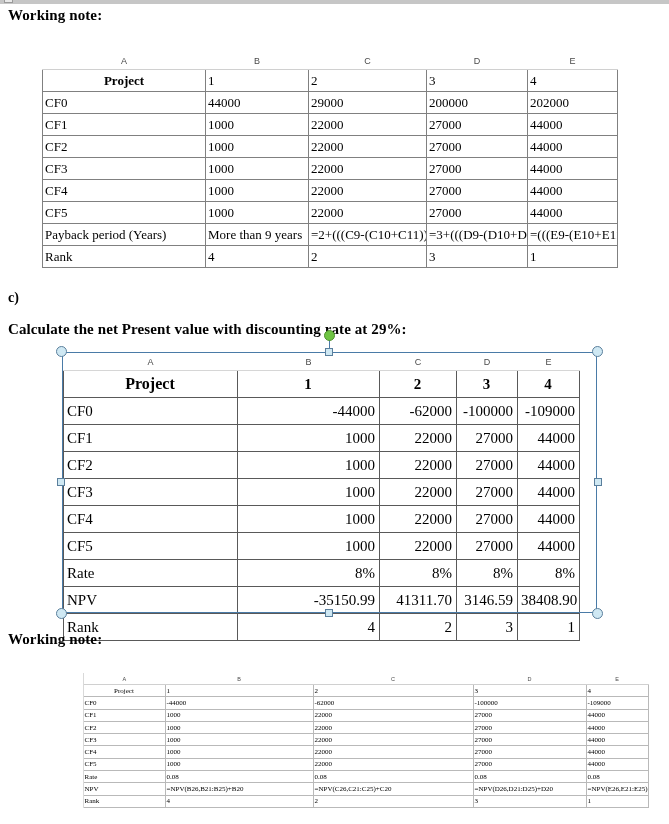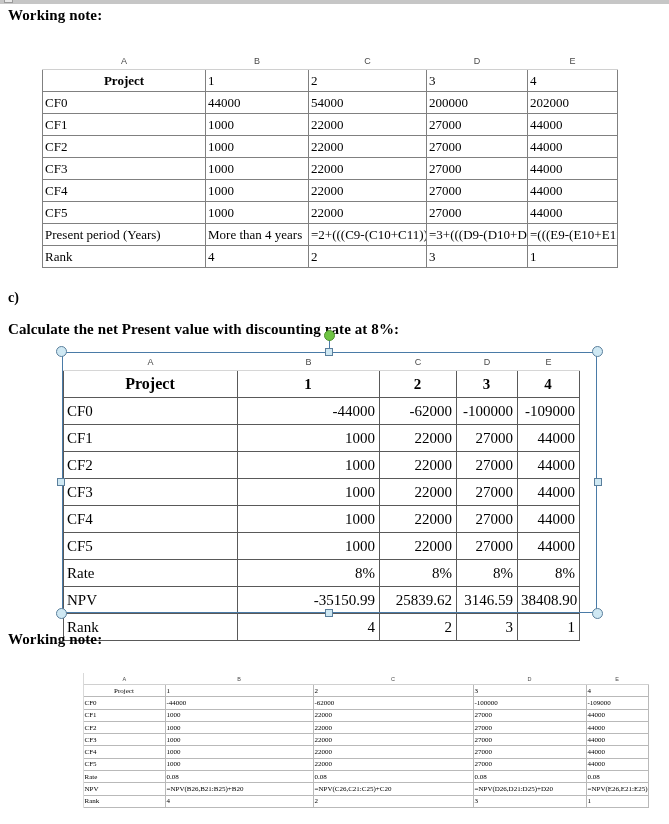--- a/index.html
+++ b/index.html
@@ -214,21 +214,21 @@
       <tr class="body">
         <td class="lab-center">Project</td>
         <td class="val">1</td>
         <td class="val">2</td>
         <td class="val">3</td>
         <td class="val">4</td>
       </tr>
       <tr class="body">
         <td class="lab-left">CF0</td>
         <td class="val">44000</td>
-        <td class="val">54000</td>
+        <td class="val">29000</td>
         <td class="val">200000</td>
         <td class="val">202000</td>
       </tr>
       <tr class="body">
         <td class="lab-left">CF1</td>
         <td class="val">1000</td>
         <td class="val">22000</td>
         <td class="val">27000</td>
         <td class="val">44000</td>
       </tr>
@@ -254,38 +254,38 @@
         <td class="val">44000</td>
       </tr>
       <tr class="body">
         <td class="lab-left">CF5</td>
         <td class="val">1000</td>
         <td class="val">22000</td>
         <td class="val">27000</td>
         <td class="val">44000</td>
       </tr>
       <tr class="body">
-        <td class="lab-left">Present period (Years)</td>
-        <td class="val">More than 4 years</td>
+        <td class="lab-left">Payback period (Years)</td>
+        <td class="val">More than 9 years</td>
         <td class="val">=2+(((C9-(C10+C11))/C12))</td>
         <td class="val">=3+(((D9-(D10+D11+D12))/D13))</td>
         <td class="val">=(((E9-(E10+E11))/E12))</td>
       </tr>
       <tr class="body">
         <td class="lab-left">Rank</td>
         <td class="val">4</td>
         <td class="val">2</td>
         <td class="val">3</td>
         <td class="val">1</td>
       </tr>
     </tbody>
 </table>
 
 <div class="heading" id="part-label-c">c)</div>
-<div class="heading" id="npv-heading">Calculate the net Present value with discounting rate at 8%:</div>
+<div class="heading" id="npv-heading">Calculate the net Present value with discounting rate at 29%:</div>
 
 <div id="npv-object">
   <table id="table-npv">
     <colgroup>
       <col style="width:174px">
         <col style="width:142px">
         <col style="width:77px">
         <col style="width:61px">
         <col style="width:62px">
     </colgroup>
@@ -349,21 +349,21 @@
         <tr class="body">
           <td class="rowlabel">Rate</td>
           <td class="num">8%</td>
           <td class="num">8%</td>
           <td class="num">8%</td>
           <td class="num">8%</td>
         </tr>
         <tr class="body">
           <td class="rowlabel">NPV</td>
           <td class="num">-35150.99</td>
-          <td class="num">25839.62</td>
+          <td class="num">41311.70</td>
           <td class="num">3146.59</td>
           <td class="num">38408.90</td>
         </tr>
         <tr class="body">
           <td class="rowlabel">Rank</td>
           <td class="num">4</td>
           <td class="num">2</td>
           <td class="num">3</td>
           <td class="num">1</td>
         </tr>

